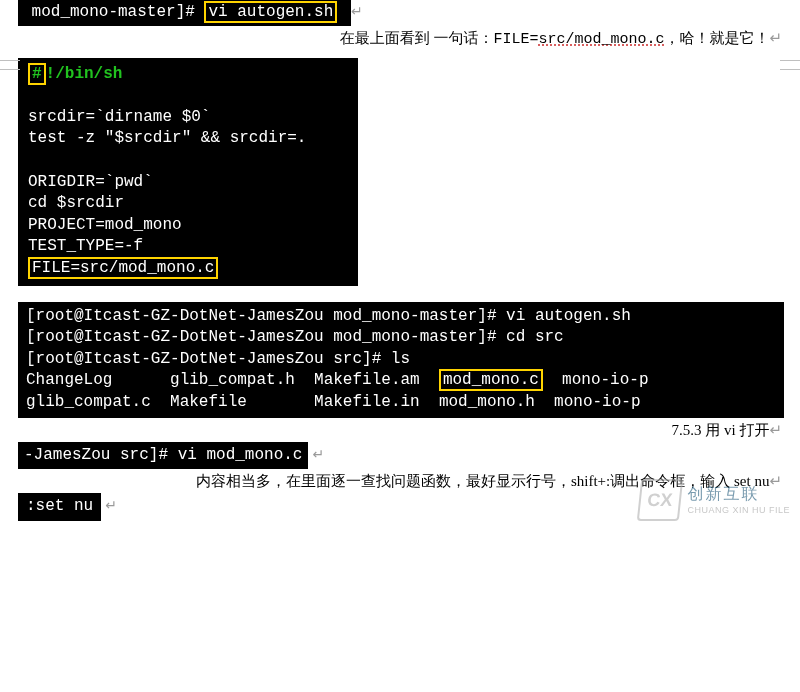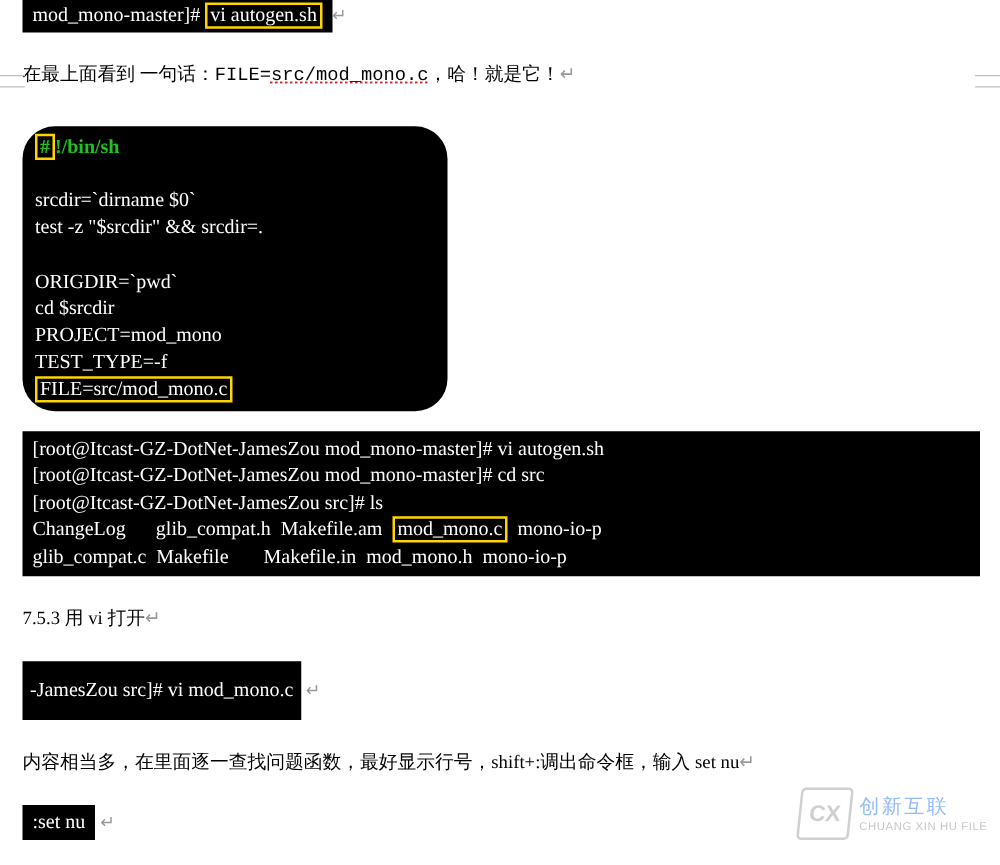--- a/index.html
+++ b/index.html
@@ -10,57 +10,57 @@
     background: #fff;
     width: 800px;
     color: #000;
   }
   .content {
     padding: 0 18px 10px 18px;
   }
   .term {
     background: #000;
     color: #fff;
-    font-family: Liberation Serif, serif;
+    font-family: Liberation Mono, monospace;
     font-size: 16px;
     line-height: 1.35;
     white-space: pre;
     display: inline-block;
   }
   .term-inline {
     padding: 2px 4px;
     font-size: 16px;
   }
   .term-block-1 {
     padding: 6px 10px;
     width: 320px;
     margin-top: 6px;
-    border-radius: 26px;
   }
   .term-block-2 {
     padding: 4px 8px;
     width: 750px;
     margin-top: 16px;
   }
   .term-inline-2 {
-    padding: 13px 6px;
+    padding: 3px 6px;
   }
   .term-inline-3 {
     padding: 3px 8px;
     text-align: right;
   }
   .yellow-box {
     border: 2px solid #ffd400;
     padding: 0 2px;
   }
   .green { color: #21c21f; font-weight: bold; }
   .para {
-    margin: 22px 0;
+    margin: 0 0;
     font-size: 15px;
     line-height: 1.6;
+    text-align: right;
   }
   .para .mono { font-family: "Courier New", monospace; }
   .red-dash-underline {
     text-decoration: underline dotted #cc2b2b;
     text-underline-offset: 2px;
   }
   .ret { color: #9a9a9a; font-family: Arial, sans-serif; }
   .rule-left, .rule-right {
     position: absolute;
     top: 60px;
@@ -84,21 +84,21 @@
   }
   .wm-logo {
     width: 38px; height: 38px;
     border: 2px solid #aaa;
     border-radius: 4px;
     color:#aaa;
     display:flex; align-items:center; justify-content:center;
     font-weight:bold; font-size:18px;
     transform: skewX(-6deg);
   }
-  .wm-text .cn { font-size: 16px; color:#3b82f6; letter-spacing:2px; }
+  .wm-text .cn { font-size: 16px; color:#0c4a6e; letter-spacing:2px; }
   .wm-text .en { font-size: 9px; color:#999; letter-spacing:0.5px; }
 </style>
 </head>
 <body>
 <div class="wrap">
 <div class="rule-left"></div>
 <div class="rule-right"></div>
 
 <div class="content">
 

